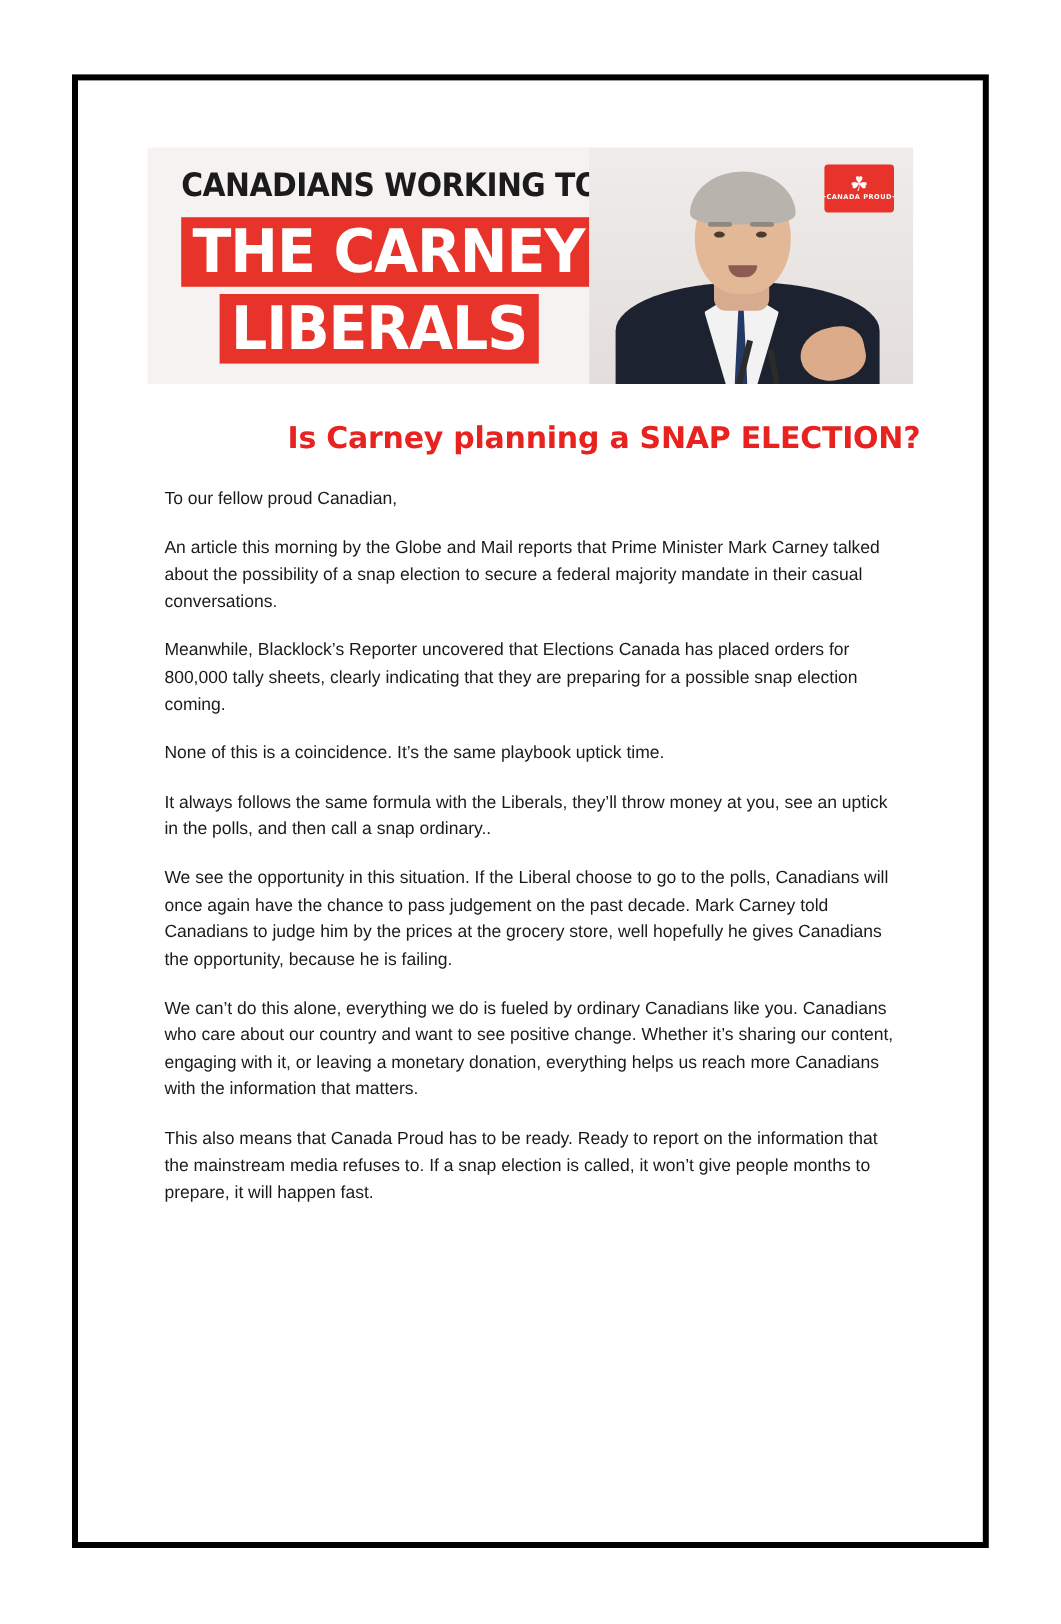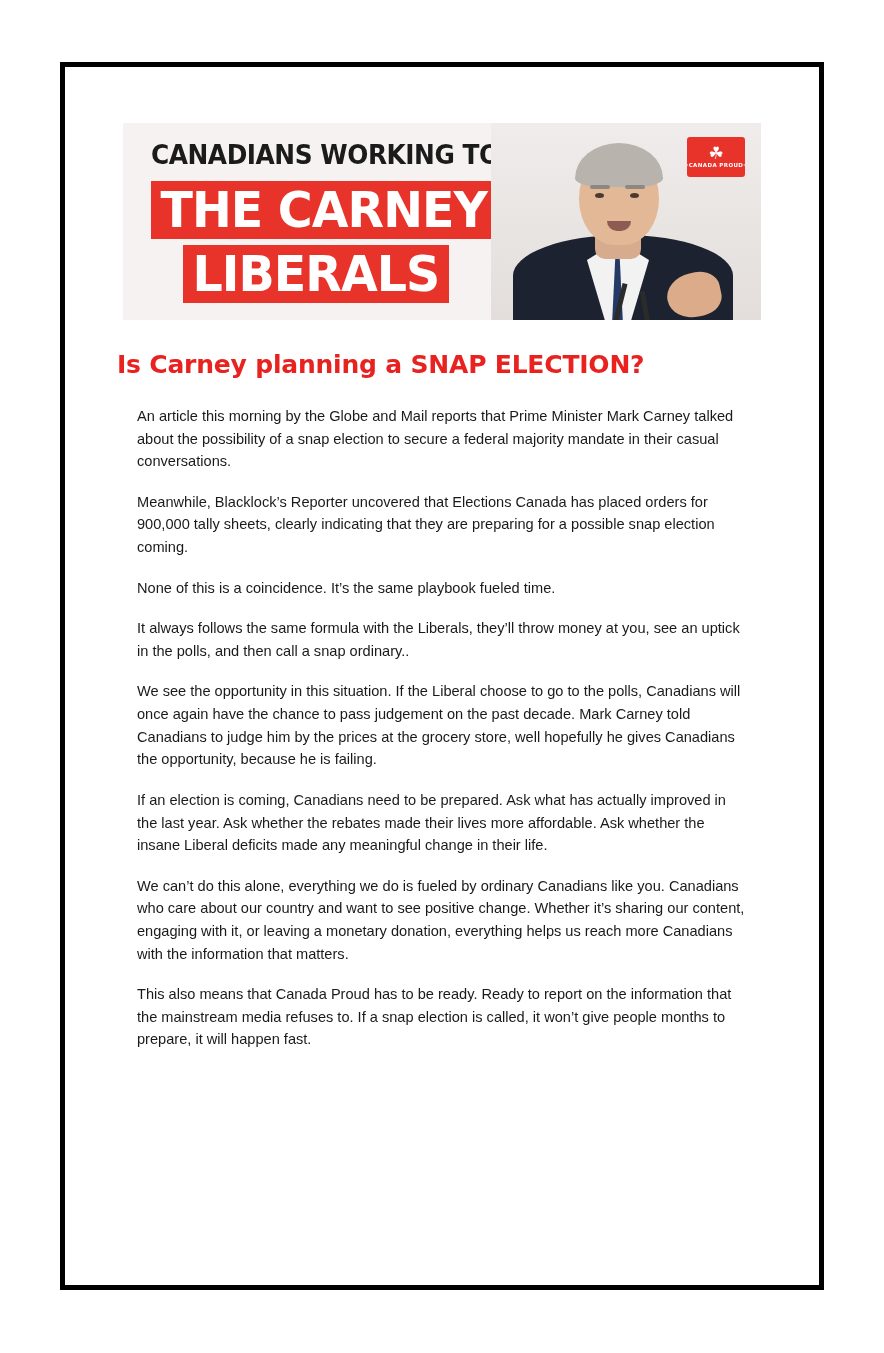--- a/index.html
+++ b/index.html
@@ -220,21 +220,21 @@
     font-family: "DejaVu Sans", sans-serif;
     font-weight: bold;
     font-size: 5.5px;
     letter-spacing: 0.4px;
     margin-top: 1px;
     white-space: nowrap;
   }
 
   
   .headline {
-    text-align: left;
+    text-align: right;
     color: #e8221f;
     font-family: "DejaVu Sans", sans-serif;
     font-weight: bold;
     font-size: 25px;
     margin: 30px 0 26px 0;
     letter-spacing: -0.2px;
   }
 
   
   .body-copy {
@@ -282,25 +282,25 @@
 
         <div class="logo-badge">
           <span class="logo-leaf">☘</span>
           <span class="logo-text">·CANADA PROUD·</span>
         </div>
       </div>
 
       <div class="headline">Is Carney planning a SNAP ELECTION?</div>
 
       <div class="body-copy">
+        <p>To our fellow proud Canadian,</p>
         <p>An article this morning by the Globe and Mail reports that Prime Minister Mark Carney talked about the possibility of a snap election to secure a federal majority mandate in their casual conversations.</p>
-        <p>Meanwhile, Blacklock’s Reporter uncovered that Elections Canada has placed orders for 900,000 tally sheets, clearly indicating that they are preparing for a possible snap election coming.</p>
-        <p>None of this is a coincidence. It’s the same playbook fueled time.</p>
+        <p>Meanwhile, Blacklock’s Reporter uncovered that Elections Canada has placed orders for 800,000 tally sheets, clearly indicating that they are preparing for a possible snap election coming.</p>
+        <p>None of this is a coincidence. It’s the same playbook uptick time.</p>
         <p>It always follows the same formula with the Liberals, they’ll throw money at you, see an uptick in the polls, and then call a snap ordinary..</p>
         <p>We see the opportunity in this situation. If the Liberal choose to go to the polls, Canadians will once again have the chance to pass judgement on the past decade. Mark Carney told Canadians to judge him by the prices at the grocery store, well hopefully he gives Canadians the opportunity, because he is failing.</p>
-        <p>If an election is coming, Canadians need to be prepared. Ask what has actually improved in the last year. Ask whether the rebates made their lives more affordable. Ask whether the insane Liberal deficits made any meaningful change in their life.</p>
         <p>We can’t do this alone, everything we do is fueled by ordinary Canadians like you. Canadians who care about our country and want to see positive change. Whether it’s sharing our content, engaging with it, or leaving a monetary donation, everything helps us reach more Canadians with the information that matters.</p>
         <p>This also means that Canada Proud has to be ready. Ready to report on the information that the mainstream media refuses to. If a snap election is called, it won’t give people months to prepare, it will happen fast.</p>
       </div>
 
     </div>
   </div>
 </div>
 
 </body></html>

